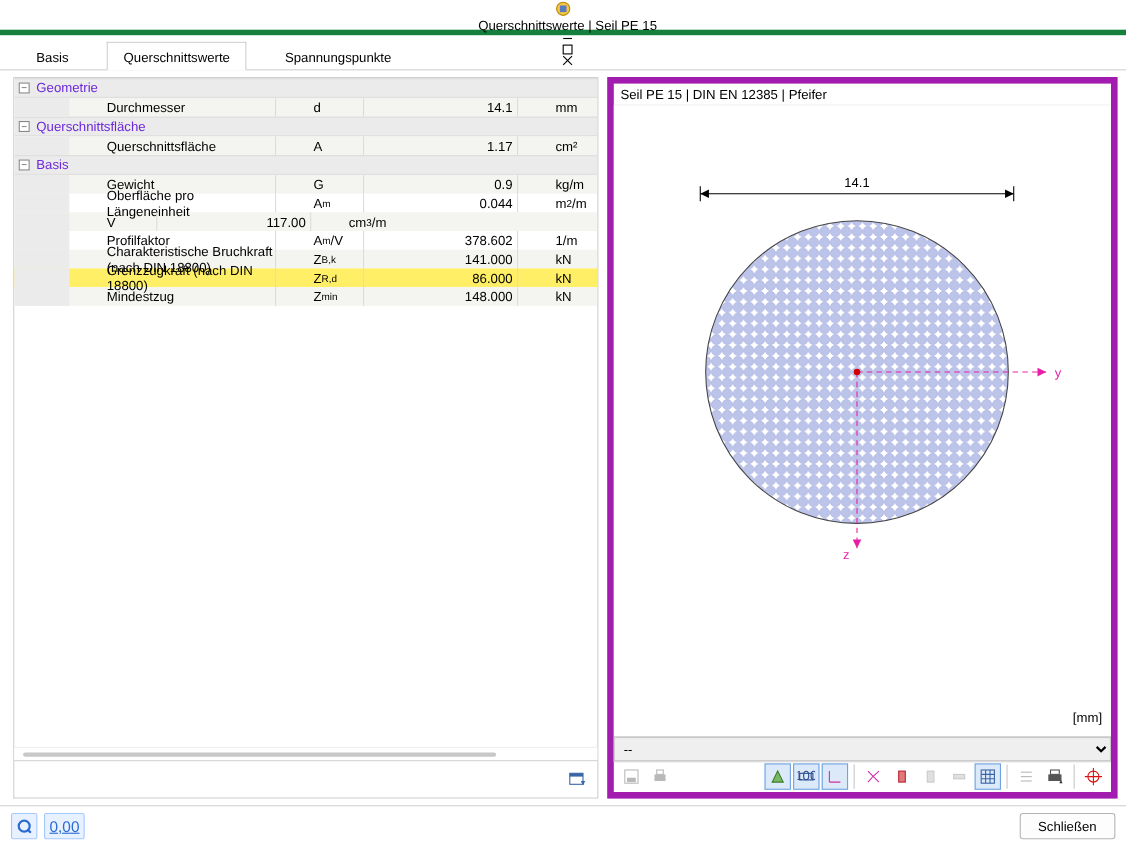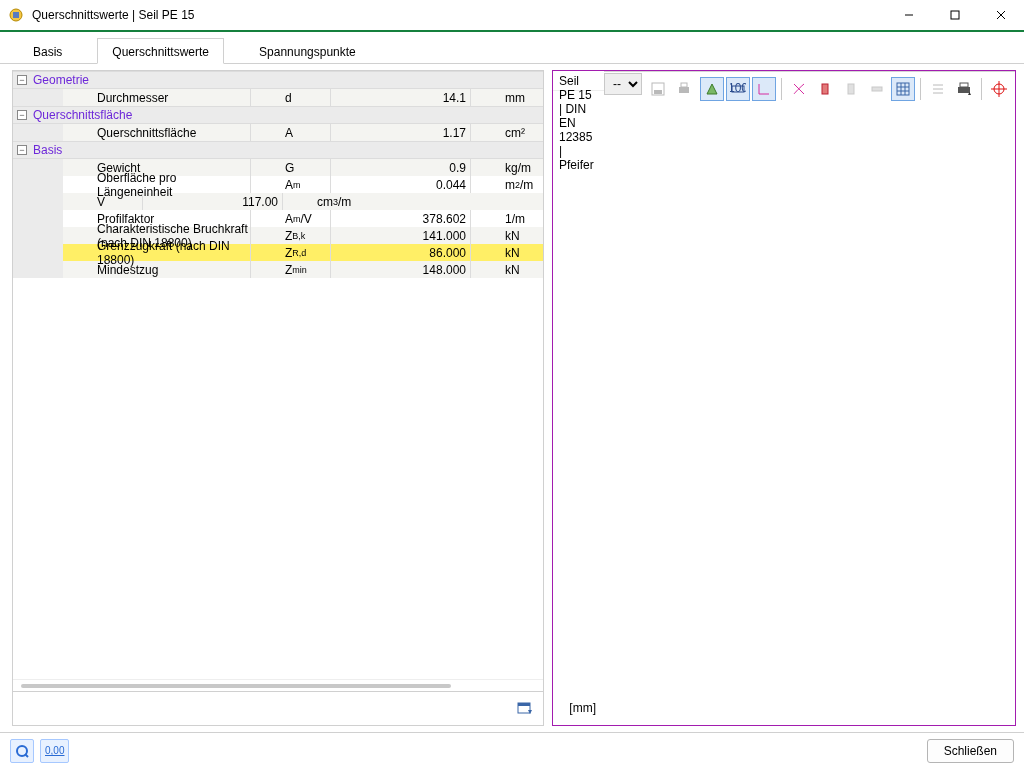--- a/index.html
+++ b/index.html
@@ -1,34 +1,34 @@
 <!DOCTYPE html>
 <html><head>
 <meta charset="utf-8">
 <style>
 * { box-sizing: border-box; margin: 0; padding: 0; font-family: "Segoe UI", Tahoma, sans-serif; font-size: 12px; }
 body { background: #fff; width: 1024px; height: 768px; overflow: hidden; display: flex; flex-direction: column; }
 
 
-.titlebar { height: 32px; display: flex; align-items: center; padding: 0 0 0 8px; border-bottom: 2px solid #15803d; }
+.titlebar { height: 32px; display: flex; align-items: center; padding: 0 0 0 8px; border-bottom: 5px solid #15803d; flex-direction: column; }
 .titlebar .app-icon { width: 16px; height: 16px; margin-right: 8px; }
 .titlebar .title { flex: 1; font-size: 12px; color: #000; }
 .winbtn { width: 46px; height: 32px; display: flex; align-items: center; justify-content: center; }
 .winbtn svg { width: 10px; height: 10px; }
 
 
 .tabs { height: 32px; display: flex; align-items: flex-end; padding-left: 18px; padding-top: 8px; gap: 20px;}
 .tab { padding: 6px 14px 4px 14px; border:1px solid transparent; border-bottom:none; cursor: default; color:#000;}
 .tab.active { background:#fff; border:1px solid #d0d0d0; border-bottom:1px solid #fff; position:relative; top:1px;}
 .tabs-border { border-bottom:1px solid #d0d0d0; }
 
 
 .content { flex:1; display:flex; gap:8px; padding:6px 8px 6px 12px; overflow:hidden;}
 .left-pane { width: 532px; display:flex; flex-direction:column; border:1px solid #d0d0d0;}
-.right-pane { flex:1; display:flex; flex-direction:row; border:1px solid #a21caf;}
+.right-pane { flex:1; display:flex; flex-direction:column; border:6px solid #a21caf;}
 
 
 .prop-grid { flex:1; overflow:auto; }
 .group-header { display:flex; align-items:center; height:18px; background:#ebebeb; border-bottom:1px solid #dcdcdc; border-top:1px solid #dcdcdc;}
 .group-header .expander { width:18px; height:18px; display:flex; align-items:center; justify-content:center;}
 .expander-box { width:10px; height:10px; border:1px solid #888; background:#fff; display:flex; align-items:center; justify-content:center; font-size:9px; line-height:1; color:#555;}
 .group-header .gname { padding-left:2px; color:#6d28d9;}
 .prop-row { display:flex; height:17px; align-items:center;gap:30px;}
 .prop-row.alt { background:#f4f4f1;}
 .prop-row.sel { background:#ffef66;}
@@ -322,16 +322,16 @@
 </div>
 
 <div class="bottom-bar">
   <div class="status-btn">
     <svg width="14" height="14">
         <circle cx="7" cy="7" r="5" fill="none" stroke="#2a6bd4" stroke-width="2"></circle>
         <line x1="10" y1="10" x2="13" y2="13" stroke="#2a6bd4" stroke-width="2"></line>
       </svg>
   </div>
   <div class="status-btn" style="width:auto;padding:0 4px;">
-    <span style="color:#2a6bd4;font-size:10px;text-decoration:underline;">0,00</span>
+    <span style="color:#2a6bd4;font-size:14px;text-decoration:underline;">0,00</span>
   </div>
   <button class="close-btn">Schließen</button>
 </div>
 
 </body></html>

